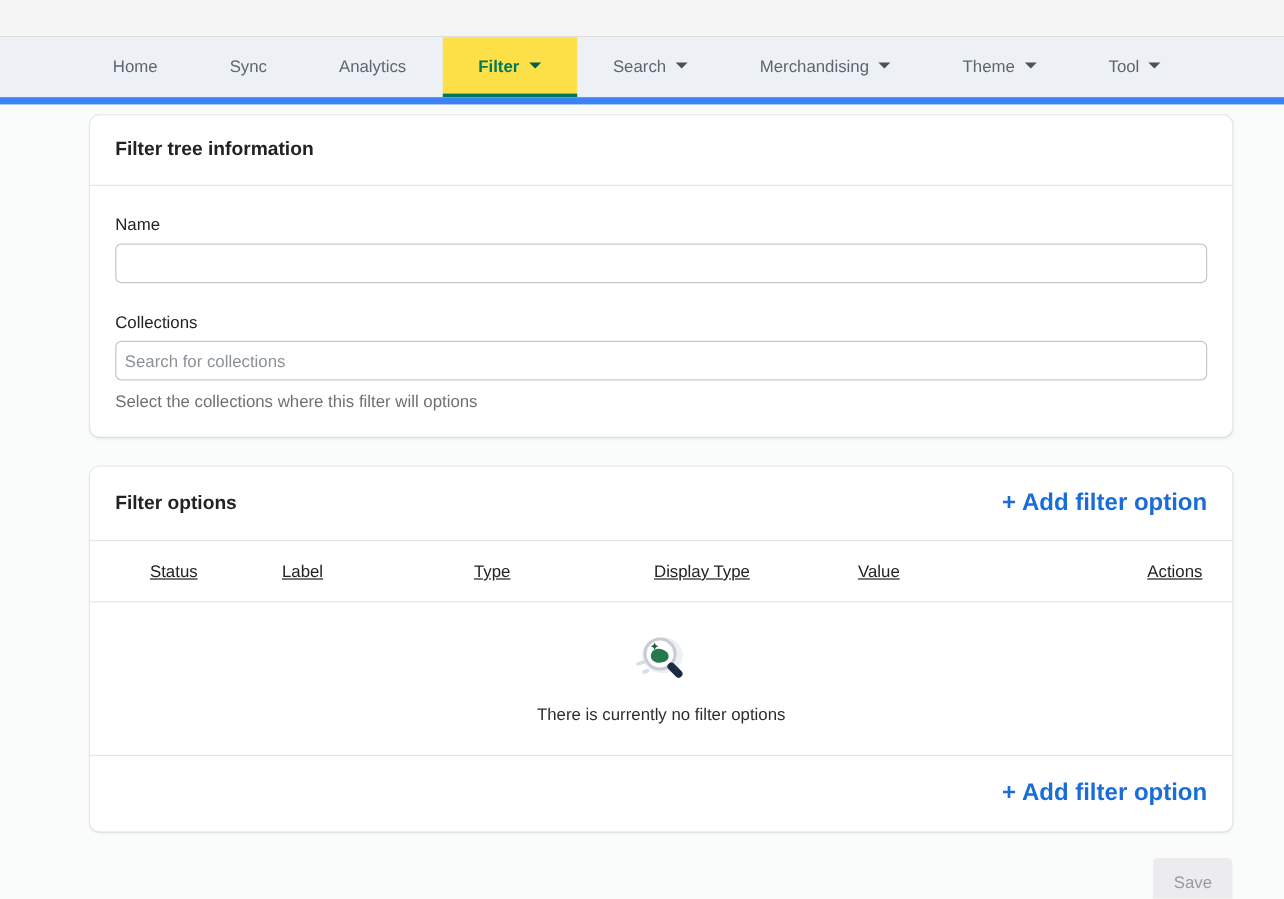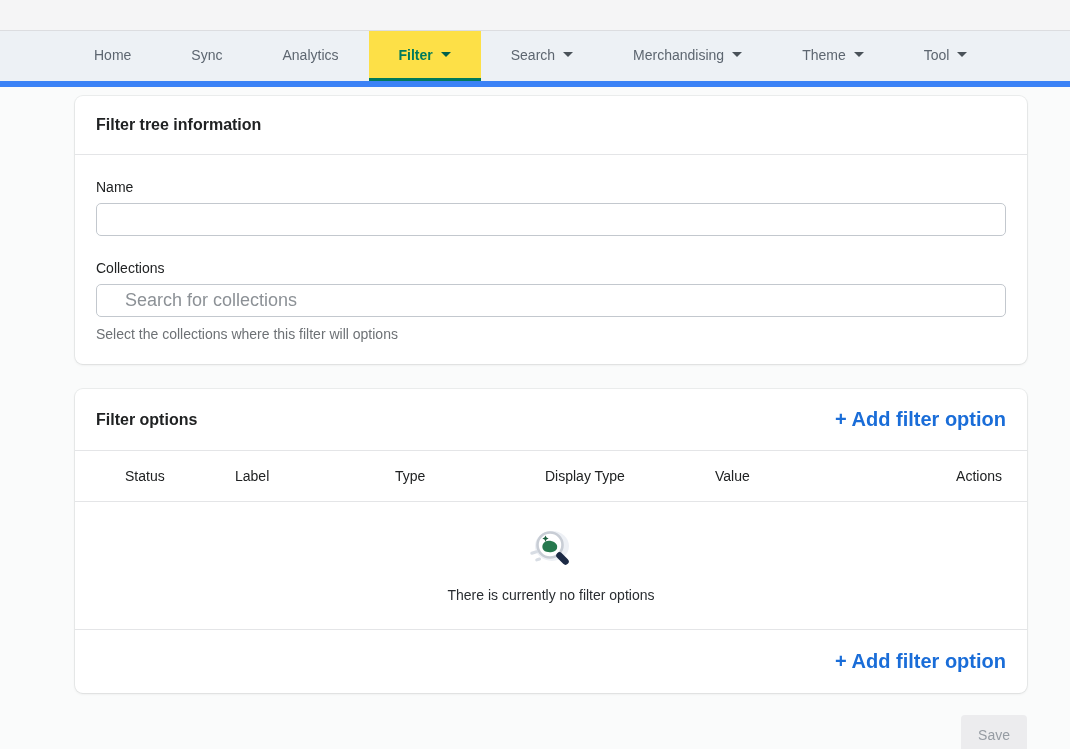--- a/index.html
+++ b/index.html
@@ -74,22 +74,22 @@
   .card-title { font-size: 16px; font-weight: bold; color: #202223; }
 
   
   .card-body { padding: 24px 21px 22px; }
   .field-label { display: block; color: #202223; margin-bottom: 8px; }
   .text-input {
     width: 100%;
     height: 33px;
     border: 1px solid #c3c8ce;
     border-radius: 5px;
-    padding: 0 28px;
-    font-size: 18px;
+    padding: 0 7px;
+    font-size: 14px;
     font-family: "Liberation Sans", sans-serif;
     color: #202223;
     background: #fff;
     outline: none;
   }
   .text-input::placeholder { color: #8c9196; }
   .field + .field { margin-top: 24px; }
   .help-text { margin-top: 9px; color: #6d7175; }
 
   
@@ -106,20 +106,21 @@
   }
   .table-header-row {
     display: grid;
     grid-template-columns: 110px 160px 150px 170px 240px 1fr;
     align-items: center;
     height: 51px;
     padding: 0 25px 0 50px;
     border-bottom: 1px solid #e4e5e7;
     font-weight: 500;
     color: #202223;
+    text-decoration: underline;
   }
   .table-header-cell:last-child { text-align: right; }
 
   .empty-state {
     height: 128px;
     display: flex;
     flex-direction: column;
     align-items: center;
     border-bottom: 1px solid #e4e5e7;
   }

